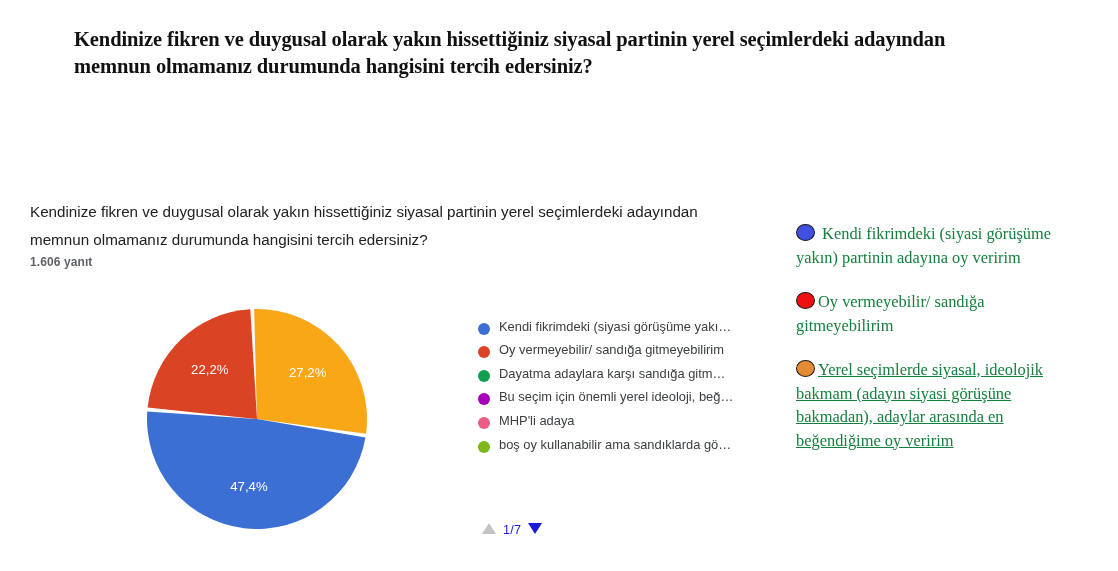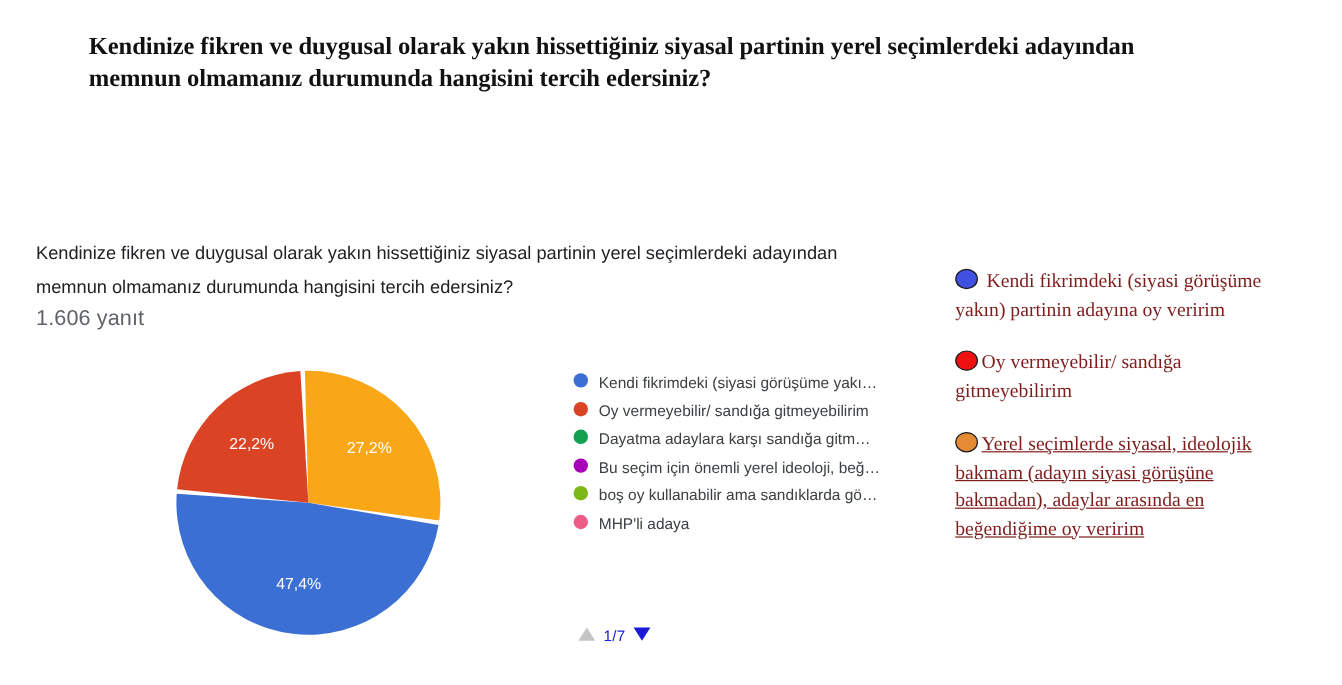--- a/index.html
+++ b/index.html
@@ -44,23 +44,24 @@
     top: 13px;
     width: 700px;
     font-size: 15.2px;
     line-height: 28px;
     color: #202124;
   }
   #chart-responses {
     position: absolute;
     left: 30px;
     top: 70px;
-    font-size: 18px;
+    font-size: 12px;
     color: #5f6368;
     letter-spacing: 0.1px;
+    font-weight: bold;
   }
 
   
   #pie-wrap {
     position: absolute;
     left: 145px;
     top: 122px;
     width: 225px;
     height: 230px;
   }
@@ -73,21 +74,21 @@
 
   
   #legend {
     position: absolute;
     left: 478px;
     top: 126px;
     width: 265px;
   }
   .legend-row {
     display: flex;
-    align-items: flex-start;
+    align-items: flex-end;
     height: 23.6px;
   }
   .legend-dot {
     width: 12px;
     height: 12px;
     border-radius: 50%;
     flex: 0 0 12px;
     margin-right: 9px;
   }
   .legend-text {
@@ -124,21 +125,21 @@
 
   
   #annotations {
     position: absolute;
     left: 796px;
     top: 222px;
     width: 290px;
     font-family: "Liberation Serif", serif;
     font-size: 16.4px;
     line-height: 23.5px;
-    color: #7f1d1d;
+    color: #15803d;
   }
   .anno {
     margin-bottom: 21px;
     position: relative;
   }
   .anno:last-child { margin-bottom: 0; text-decoration: underline; }
   .anno-marker {
     display: inline-block;
     width: 17px;
     height: 15px;
@@ -185,26 +186,26 @@
       </div>
       <div class="legend-row">
         <span class="legend-dot" style="background: rgb(16, 160, 80);"></span>
         <span class="legend-text">Dayatma adaylara karşı sandığa gitm…</span>
       </div>
       <div class="legend-row">
         <span class="legend-dot" style="background: rgb(167, 0, 184);"></span>
         <span class="legend-text">Bu seçim için önemli yerel ideoloji, beğ…</span>
       </div>
       <div class="legend-row">
+        <span class="legend-dot" style="background: rgb(236, 92, 134);"></span>
+        <span class="legend-text">MHP'li adaya</span>
+      </div>
+      <div class="legend-row">
         <span class="legend-dot" style="background: rgb(124, 184, 23);"></span>
         <span class="legend-text">boş oy kullanabilir ama sandıklarda gö…</span>
-      </div>
-      <div class="legend-row">
-        <span class="legend-dot" style="background: rgb(236, 92, 134);"></span>
-        <span class="legend-text">MHP'li adaya</span>
       </div>
     </div>
 
   <div id="pager">
     <div class="tri tri-up"></div>
     <span id="pager-label">1/7</span>
     <div class="tri tri-down"></div>
   </div>
 
 </div>

